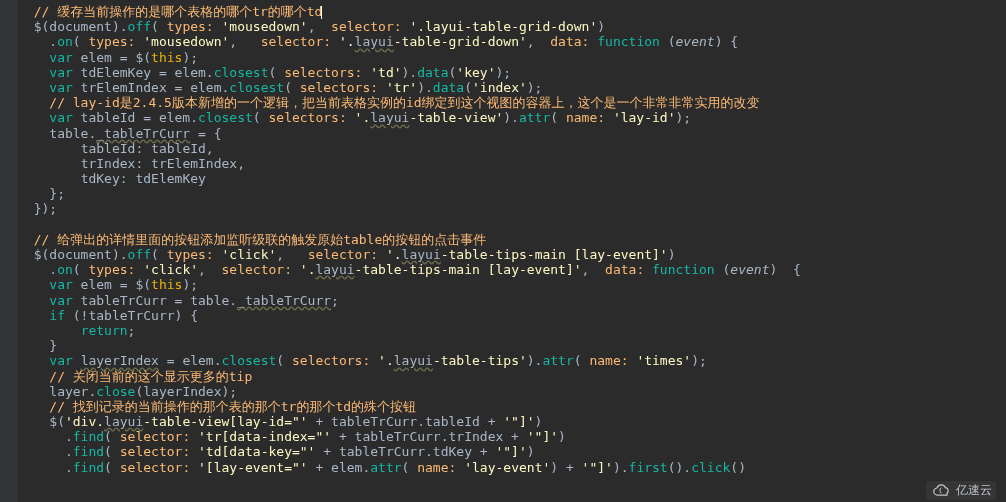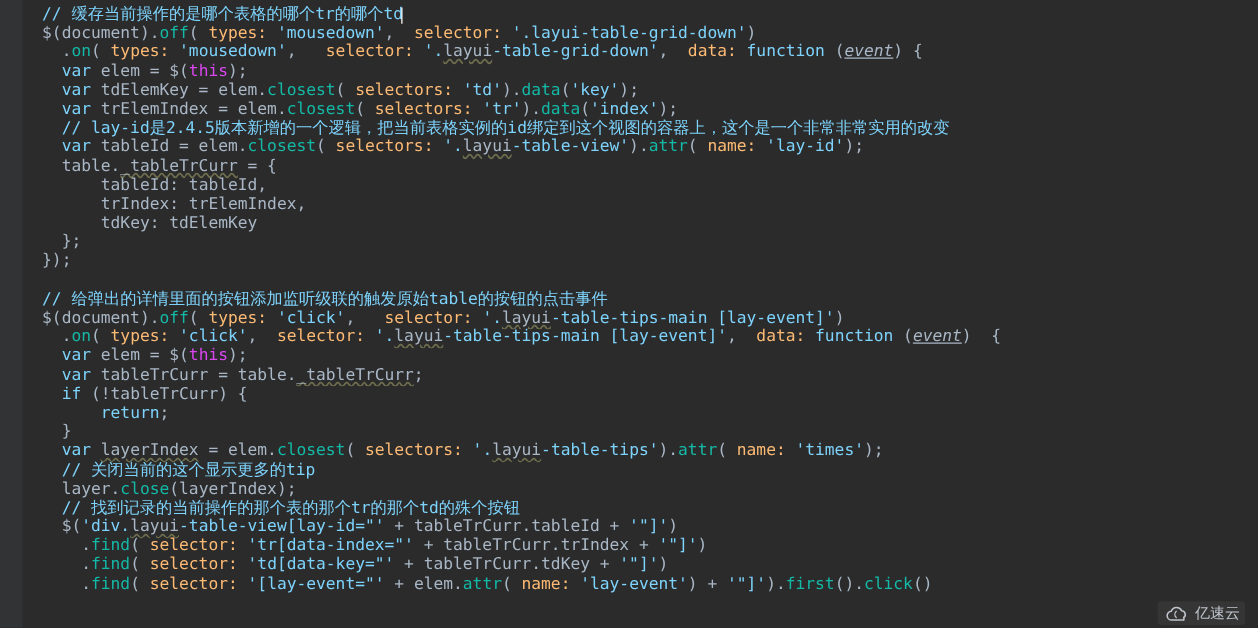--- a/index.html
+++ b/index.html
@@ -30,42 +30,42 @@
     background: #313335;
   }
   .code {
     position: absolute;
     left: 18px;
     top: 4px;
     width: 988px;
     overflow: hidden;
   }
   .line { height: 15.2px; }
-  .c-comment { color: #7dd3fc; }
-  .c-kw      { color: #7dd3fc; }
+  .c-comment { color: #fdba74; }
+  .c-kw      { color: #14b8a6; }
   .c-fn      { color: #14b8a6; }
-  .c-str     { color: #7dd3fc; }
+  .c-str     { color: #fef9c3; }
   .c-param   { color: #fdba74; }
   .c-id      { color: #a9b7c6; }
-  .c-this    { color: #d946ef; margin-top: 18px; }
+  .c-this    { color: #eab308; margin-top: 18px; }
   .c-warn    { color: #a9b7c6; text-decoration: underline wavy #6e6e4e; text-align: center; }
-  .c-ev      { color: #a9b7c6; text-decoration: underline; font-style: italic;}
+  .c-ev      { color: #a9b7c6; font-style: italic;}
   .cursor {
     display:inline-block;
     width:1px; height:13px;
     background:#ffffff;
     vertical-align: text-bottom;
     margin-left:-1px;
   }
   .logo {
     position: absolute;
     right: 10px;
     bottom: 6px;
     display: flex;
-    align-items: flex-end;
+    align-items: center;
     gap: 4px;
     color: #bfc5cc;
     font-family: Arial, sans-serif;
     font-size: 12px;
     background: rgba(255,255,255,0.05);
     padding: 2px 4px;
     border-radius: 3px;
   }
   .logo svg { display:block; }
 </style>

